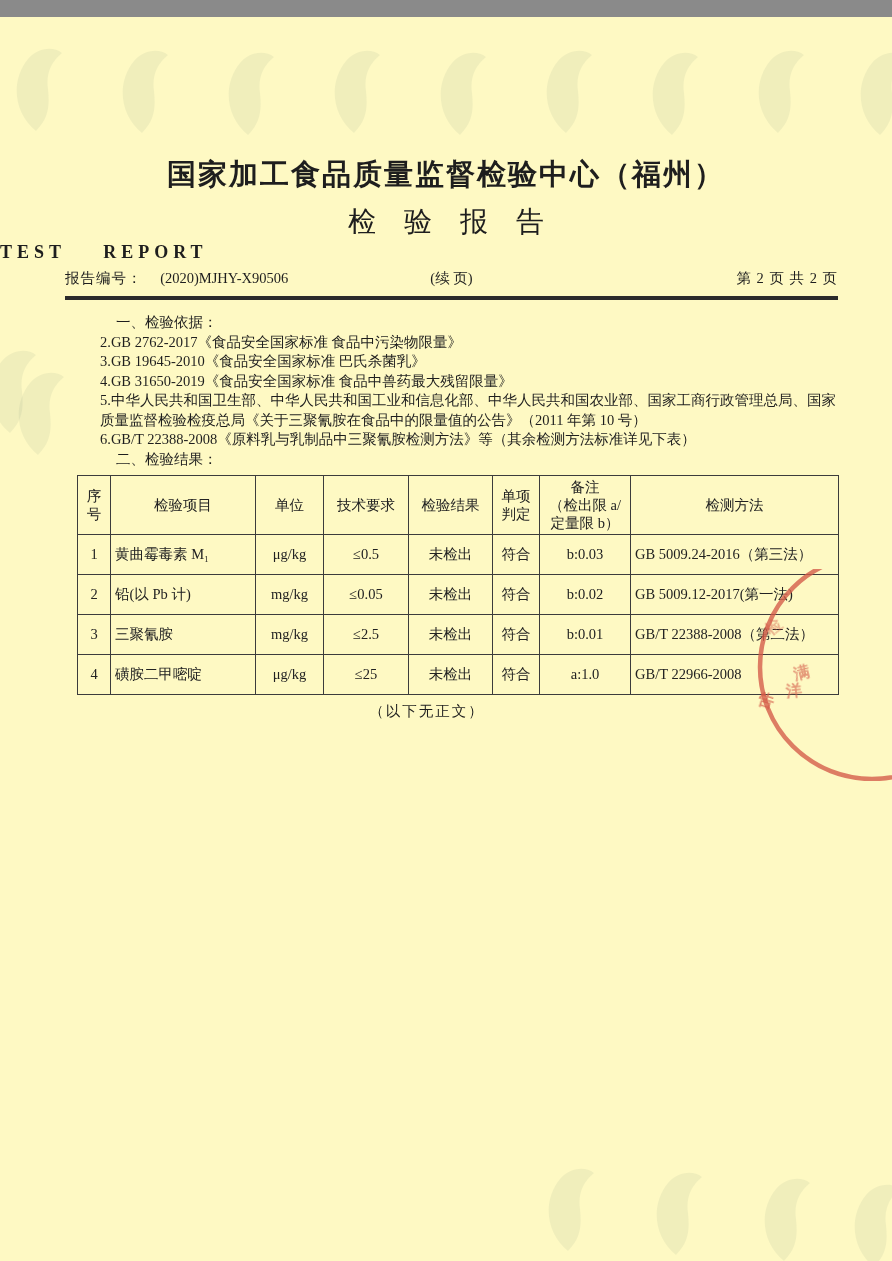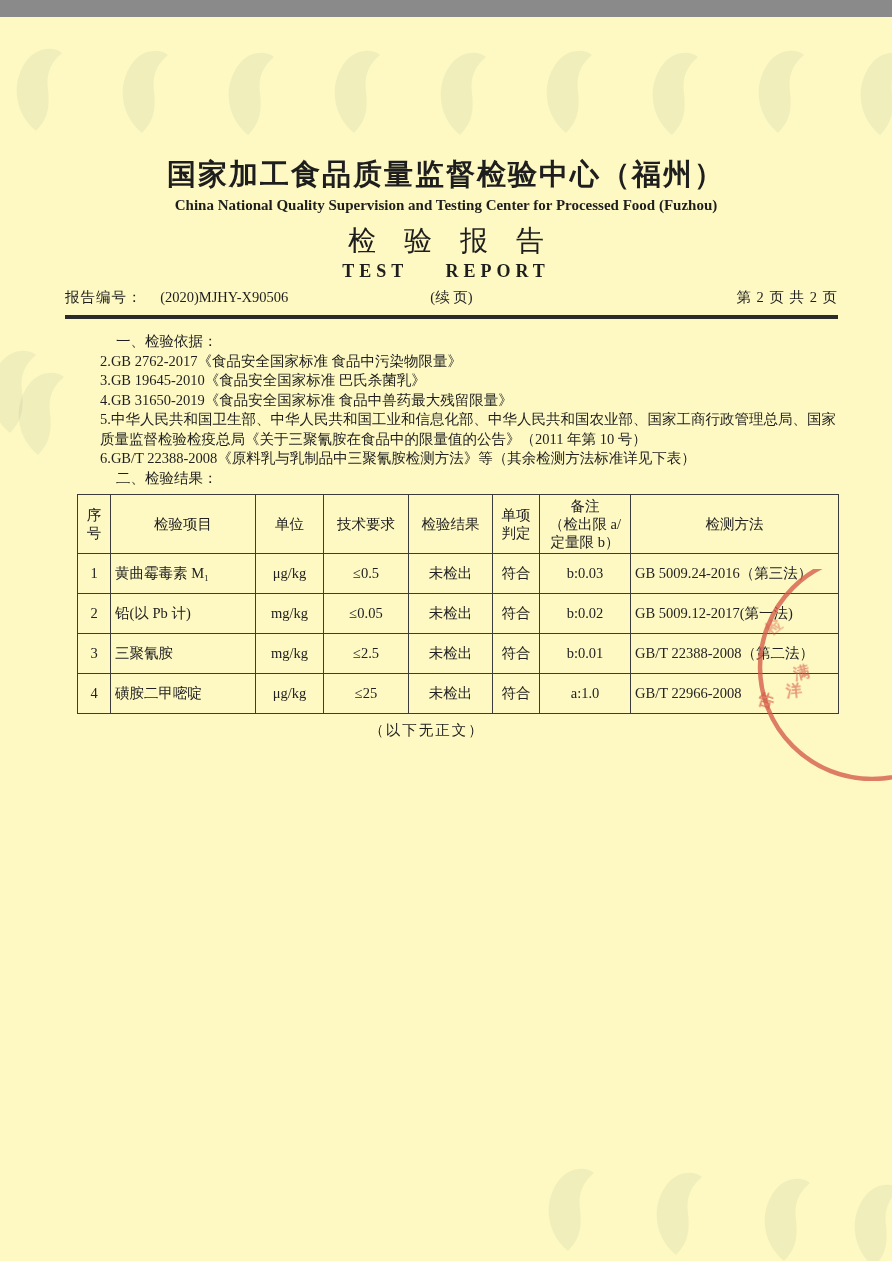--- a/index.html
+++ b/index.html
@@ -38,21 +38,20 @@
   .title-cn {
     margin-top:8px;
     text-align:center;
     font-size:28px;
     font-weight:normal;
     letter-spacing:28px;
     text-indent:28px;
   }
   .title-en {
     margin-top:1px;
-    text-align:center;
     font-size:18px;
     font-weight:bold;
     letter-spacing:5px;
     word-spacing:28px;
   }
   .report-line {
     position:relative;
     margin:6px 54px 0 65px;
     height:20px;
     font-size:14.5px;
@@ -203,21 +202,20 @@
         </svg>
       </span>
       <span class="wm" style="left: 846px; top: 1164px;">
         <svg width="58" height="90" viewBox="0 0 58 90">
           <path d="M28 86 C6 68 2 36 20 14 C28 4 44 0 54 8 C42 18 38 30 40 44 C42 62 40 74 28 86 Z" fill="#7e947e"></path>
         </svg>
       </span>
     </div>
 
   <div class="org-cn">国家加工食品质量监督检验中心（福州）</div>
-  <div class="org-en">China National Quality Supervision and Testing Center for Processed Food (Fuzhou)</div>
   <div class="title-cn">检验报告</div>
   <div class="title-en">TEST REPORT</div>
 
   <div class="report-line">
     <span class="report-no-group">
       <span class="report-no-label">报告编号：</span>
       <span class="report-no-value">(2020)MJHY-X90506</span>
     </span>
     <span class="continuation">(续 页)</span>
     <span class="page-info">第 2 页  共 2 页</span>

